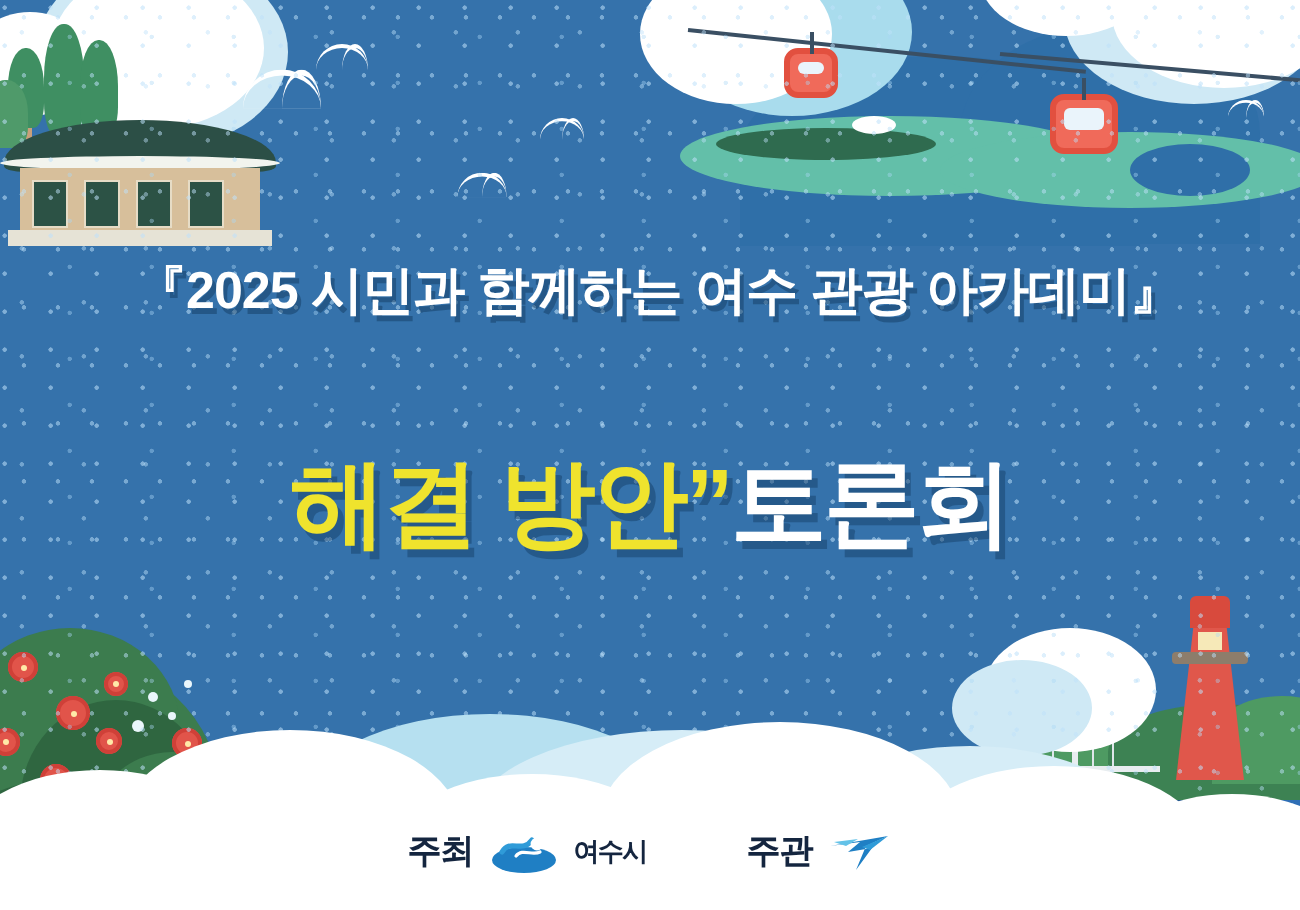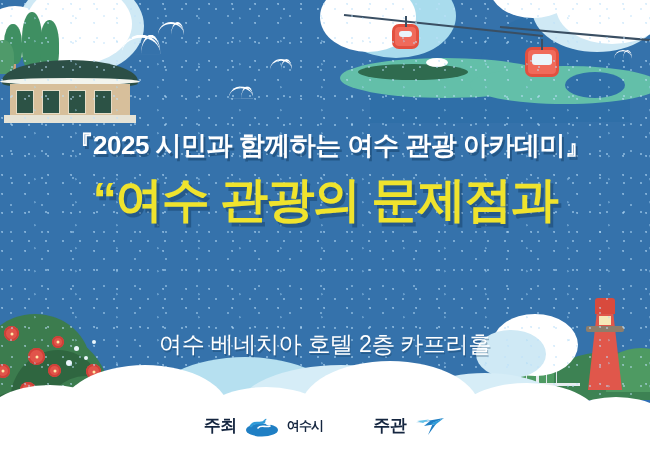--- a/index.html
+++ b/index.html
@@ -330,27 +330,26 @@
     <div class="fcloud fwhite" style="left:196px; top:24px; width:140px; height:76px;"></div>
     <div class="fcloud fwhite" style="left:452px; top:20px; width:150px; height:80px;"></div>
     <div class="fcloud fwhite" style="left:556px; top:34px; width:120px; height:68px;"></div>
     <div class="fbase"></div>
   </div>
 
   <div class="text-block">
 
     <div class="subtitle">『2025 시민과 함께하는 여수 관광 아카데미』</div>
 
-    <div class="title-line title-1">
-      <span class="ty">“</span><span class="ty">여수 관광의 문제점과</span>
-    </div>
-
-
-
-    <div class="venue">여수 베네치아 호텔 2층 카프리홀</div>
+
+    <div class="title-line title-2">
+      <span class="ty">해결 방안</span><span class="ty">”</span><span class="tw">토론회</span>
+    </div>
+
+
   </div>
 
   <div class="org-row">
     <span class="org-label">주최</span>
 
     <span class="logo-yeosu">
       <svg width="34" height="22" viewBox="0 0 34 22" aria-hidden="true">
         <ellipse cx="17" cy="15" rx="16" ry="6.5" fill="#1f7fc4"></ellipse>
         <path d="M6 11 C10 4, 16 12, 21 5" stroke="#2f9bd8" stroke-width="2.6" fill="none" stroke-linecap="round"></path>
         <circle cx="23.5" cy="7" r="3.2" fill="#ffffff"></circle>

